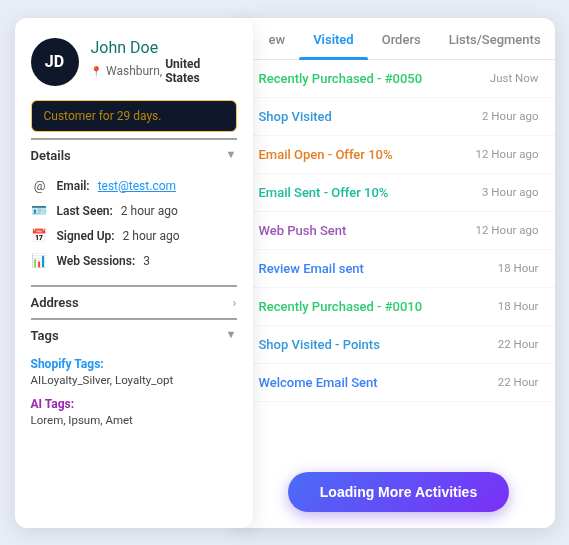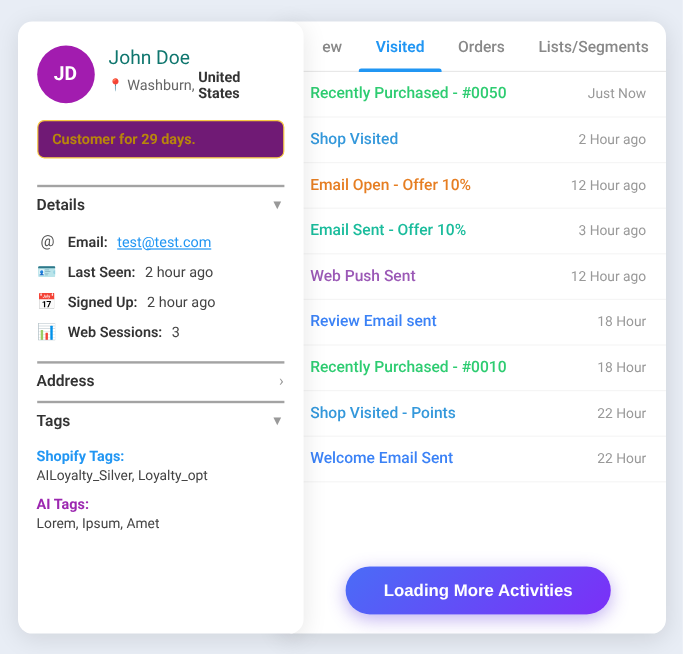--- a/index.html
+++ b/index.html
@@ -33,21 +33,21 @@
     .profile-header {
       display: flex;
       align-items: center;
       gap: 12px;
       margin-bottom: 14px;
     }
     .avatar {
       width: 48px;
       height: 48px;
       border-radius: 50%;
-      background: #a21caf;
+      background: #0f172a;
       display: flex;
       align-items: center;
       justify-content: center;
       color: white;
       font-size: 16px;
       font-weight: 700;
       flex-shrink: 0;
     }
     .profile-info .name {
       font-size: 16px;
@@ -63,28 +63,28 @@
     }
     .location-icon {
       color: #e74c3c;
       font-size: 10px;
     }
     .location-name {
       font-weight: 700;
       color: #333;
     }
     .customer-badge {
-      background: #701a75;
+      background: #0f172a;
       border: 1px solid #f5c842;
       border-radius: 6px;
       padding: 8px 12px;
       font-size: 12px;
       color: #b8860b;
-      font-weight: 700;
-      margin-bottom: 22px;
+      font-weight: 400;
+      margin-bottom: 6px;
     }
     .section-header {
       display: flex;
       justify-content: space-between;
       padding: 8px 0;
       border-top: 2px solid #a3a3a3;
       cursor: pointer;
     }
     .section-title {
       font-size: 13px;

